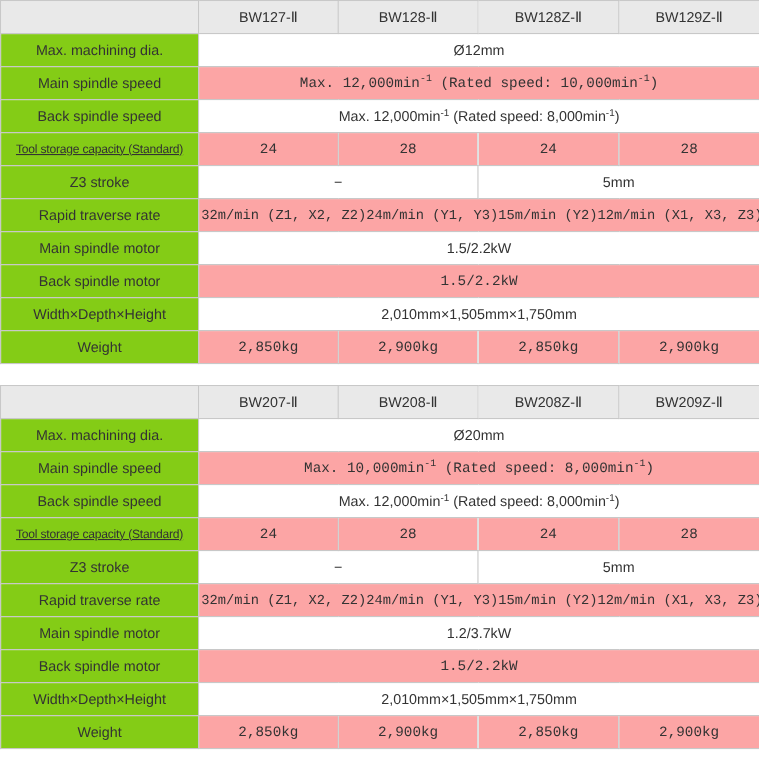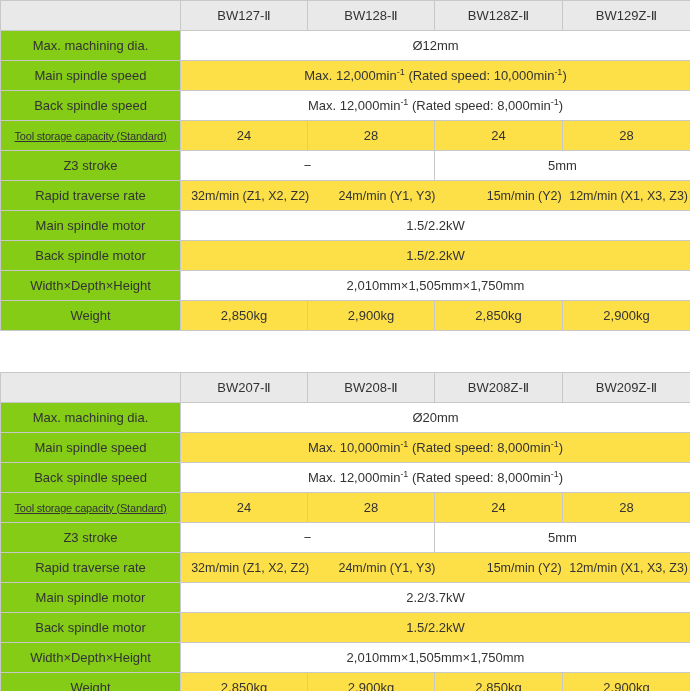--- a/index.html
+++ b/index.html
@@ -10,40 +10,41 @@
     height: 691px;
     font-family: "Liberation Sans", "DejaVu Sans", sans-serif;
     color: #333333;
   }
   .spec-table {
     border-collapse: collapse;
     table-layout: fixed;
     width: 690px;
     background: #ffffff;
   }
-  .spec-table.first { margin-bottom: 41px; border-radius: 30px; }
+  .spec-table.first { margin-bottom: 19px; border-radius: 30px; }
   .spec-table th, .spec-table td {
     border: 1px solid #c8c8c8;
     height: 29px;
     padding: 0 2px;
     text-align: center;
     vertical-align: middle;
     font-size: 13px;
     font-weight: normal;
     white-space: nowrap;
     overflow: hidden;
   }
   .spec-table thead th {
     background: #e9e9e9;
   }
   .spec-table tbody th.rl {
     background: #84cc16;
   }
   .spec-table tbody tr.alt td {
-    background: #fde047;
+    background: #fca5a5;
+    font-family: Liberation Mono, monospace;
   }
   .spec-table th.small-label {
     font-size: 11px;
     letter-spacing: -0.2px;
     text-decoration: underline;
   }
   sup {
     font-size: 9px;
     line-height: 0;
     vertical-align: 5px;
@@ -185,21 +186,21 @@
         <div class="rapid-wrap">
           <span>32m/min (Z1, X2, Z2)</span>
           <span>24m/min (Y1, Y3)</span>
           <span>15m/min (Y2)</span>
           <span>12m/min (X1, X3, Z3)</span>
         </div>
       </td>
     </tr>
     <tr>
       <th class="rl">Main spindle motor</th>
-      <td colspan="4">2.2/3.7kW</td>
+      <td colspan="4">1.2/3.7kW</td>
     </tr>
     <tr class="alt">
       <th class="rl">Back spindle motor</th>
       <td colspan="4">1.5/2.2kW</td>
     </tr>
     <tr>
       <th class="rl">Width×Depth×Height</th>
       <td colspan="4">2,010mm×1,505mm×1,750mm</td>
     </tr>
     <tr class="alt">

